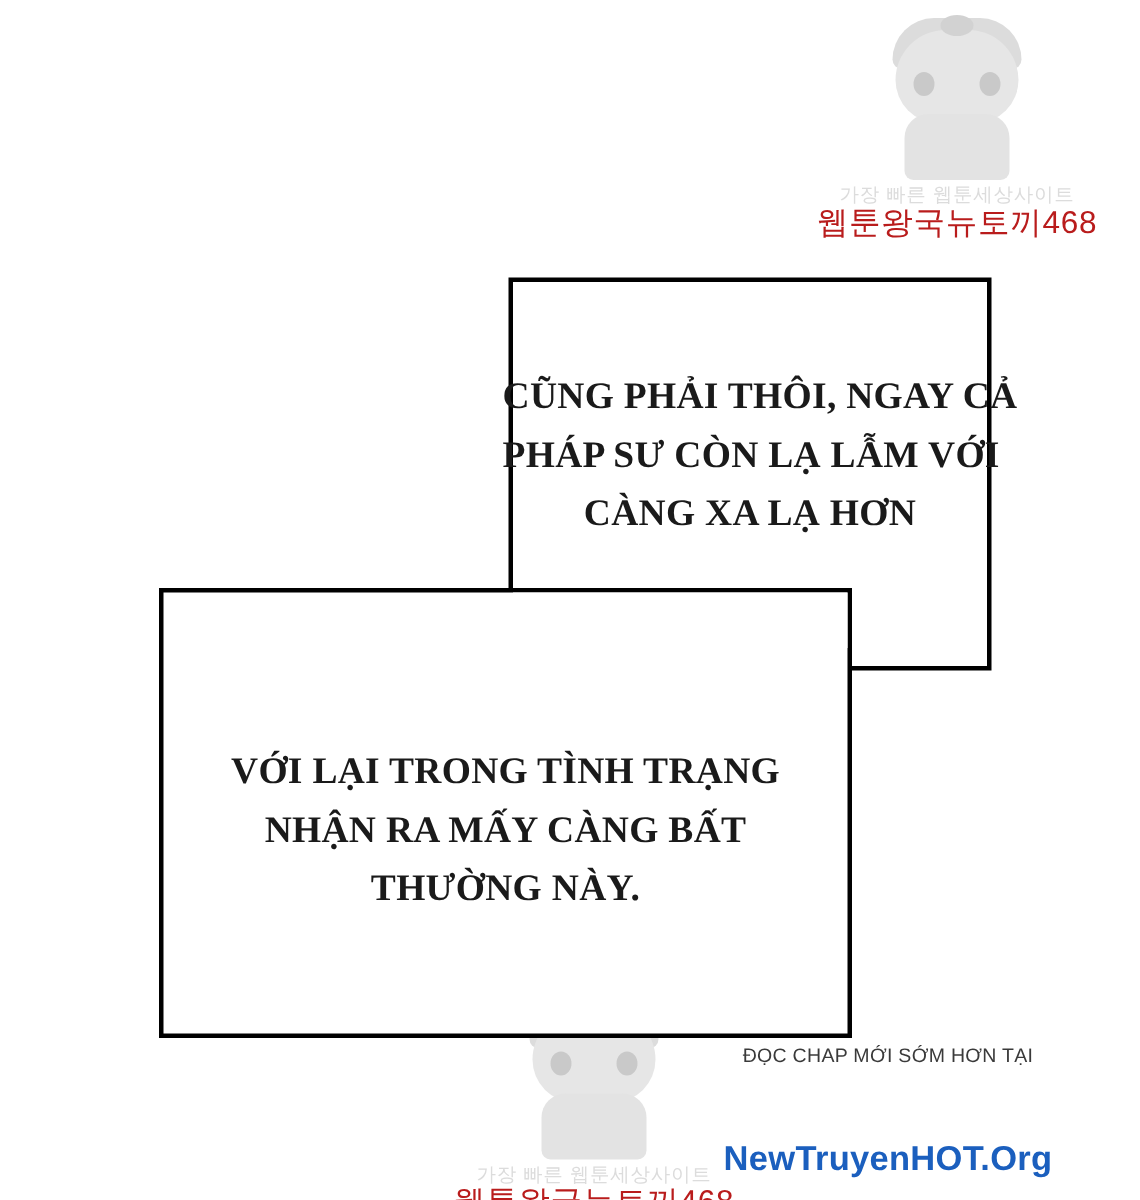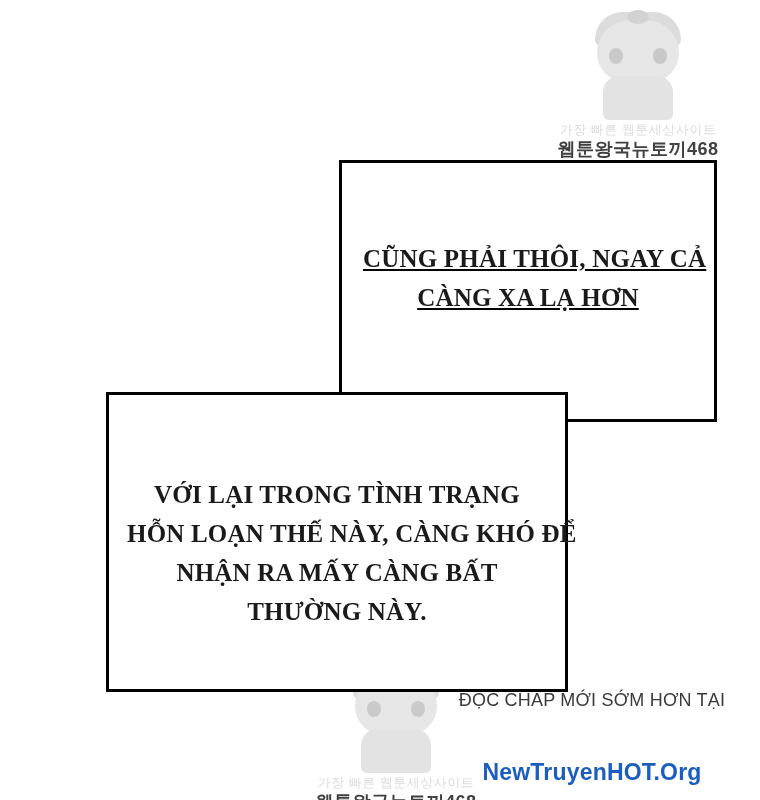--- a/index.html
+++ b/index.html
@@ -97,23 +97,23 @@
     border-radius: 16px 16px 6px 6px;
     background: #e3e3e3;
   }
   .wm-line1 {
     font-size: 13px;
     letter-spacing: 0.5px;
     color: #dcdcdc;
     line-height: 15px;
   }
   .wm-line2 {
-    font-size: 18px;
-    font-weight: bold;
-    color: #404040;
+    font-size: 21px;
+    font-weight: normal;
+    color: #b91c1c;
     line-height: 24px;
     letter-spacing: 0.5px;
   }
   .wm-line3 {
     font-size: 10px;
     color: #e0e0e0;
     letter-spacing: 0.5px;
     line-height: 13px;
   }
 
@@ -122,24 +122,23 @@
     position: absolute;
     background: #ffffff;
     border: 3px solid #000000;
     box-sizing: border-box;
     display: flex;
     align-items: center;
     justify-content: center;
   }
   .bubble-upper {
     left: 339px;
-    top: 160px;
-    width: 378px;
+    top: 185px;
+    width: 322px;
     height: 262px;
-    text-decoration: underline;
   }
   .bubble-lower {
     left: 106px;
     top: 392px;
     width: 462px;
     height: 300px;
   }
   
   .seam {
     position: absolute;
@@ -174,21 +173,21 @@
   
   .promo {
     position: absolute;
     right: 18px;
     bottom: 14px;
     text-align: center;
     width: 300px;
     font-family: "Liberation Sans", sans-serif;
   }
   .promo-line1 {
-    font-size: 18px;
+    font-size: 13px;
     color: #3a3a3a;
     letter-spacing: 0.2px;
     margin-bottom: 6px;
   }
   .promo-line2 {
     font-size: 23px;
     font-weight: bold;
     color: #1b5fbe;
     letter-spacing: 0.2px;
     margin-top: 48px;
@@ -221,28 +220,28 @@
       <div class="eye r"></div>
       <div class="body"></div>
     </div>
     <div class="wm-line1">가장 빠른 웹툰세상사이트</div>
     <div class="wm-line2">웹툰왕국뉴토끼468</div>
   </div>
 
   <div class="bubble bubble-upper">
     <div class="bubble-text">
       <span class="ln">CŨNG PHẢI THÔI, NGAY CẢ</span>
+      <span class="ln">PHÁP SƯ CÒN LẠ LẪM VỚI</span>
       <span class="ln">CÀNG XA LẠ HƠN</span>
     </div>
   </div>
 
   <div class="bubble bubble-lower">
     <div class="bubble-text">
       <span class="ln">VỚI LẠI TRONG TÌNH TRẠNG</span>
-      <span class="ln">HỖN LOẠN THẾ NÀY, CÀNG KHÓ ĐỂ</span>
       <span class="ln">NHẬN RA MẤY CÀNG BẤT</span>
       <span class="ln">THƯỜNG NÀY.</span>
     </div>
   </div>
 
   <div class="seam"></div>
 
   <div class="promo">
     <div class="promo-line1">ĐỌC CHAP MỚI SỚM HƠN TẠI</div>
     <div class="promo-line2">NewTruyenHOT.Org</div>

